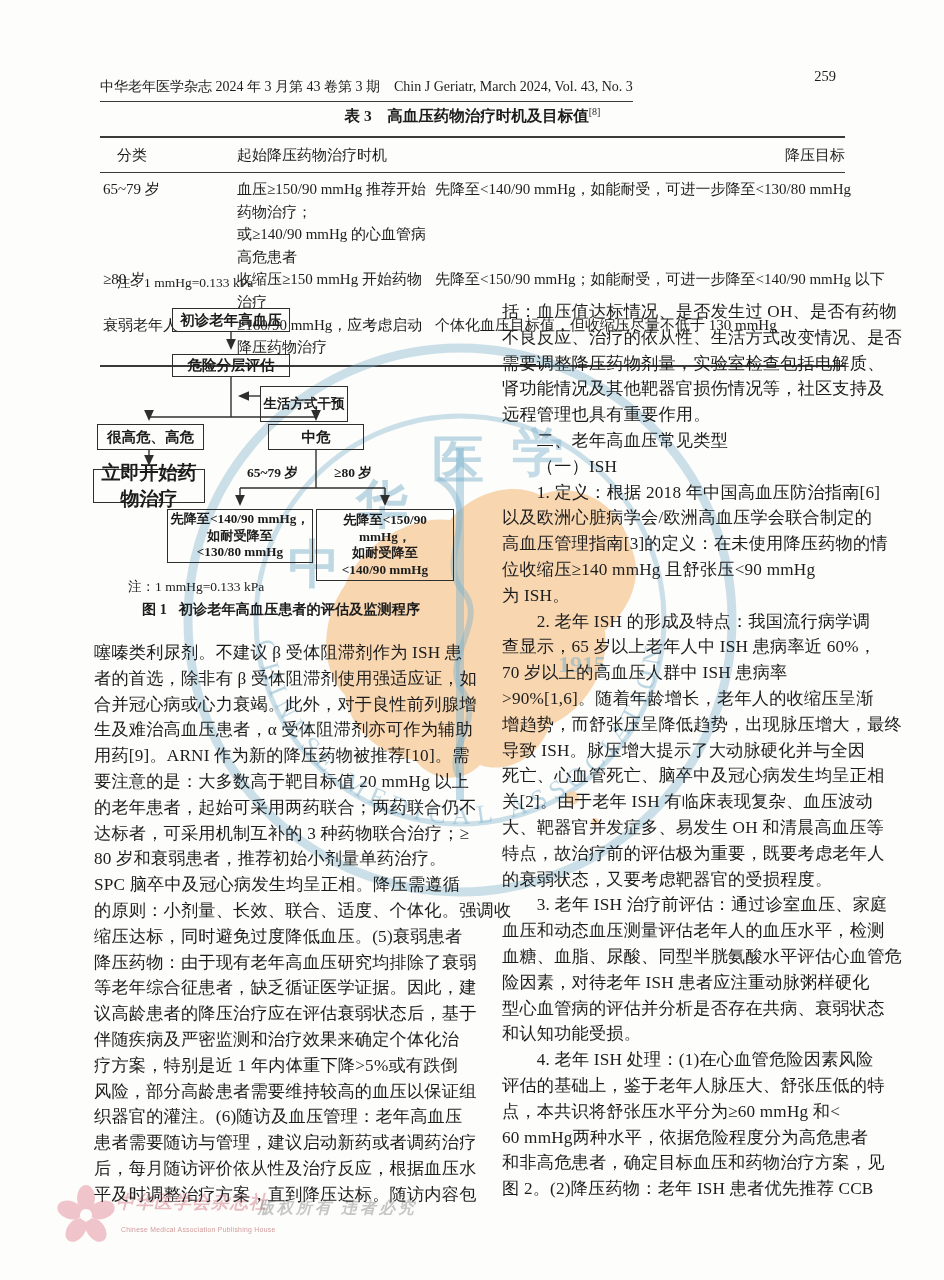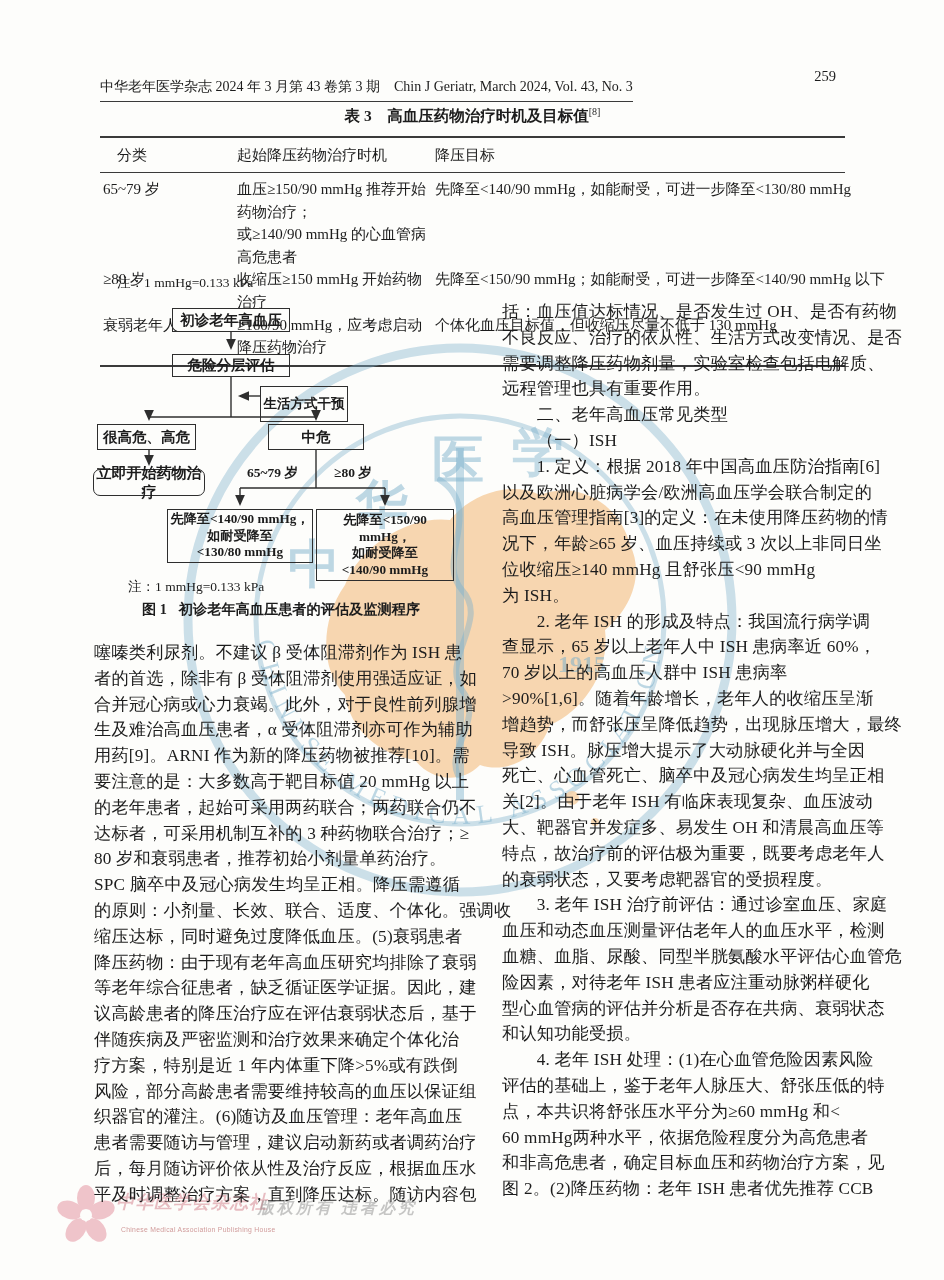--- a/index.html
+++ b/index.html
@@ -14,21 +14,21 @@
   .journal-en{margin-left:14px;}
   .page-num{position:absolute;right:108px;top:62px;font-size:14.5px;margin-top:6px;}
   
   .tbl-title{position:absolute;left:100px;top:106px;width:745px;text-align:center;
     font-weight:bold;font-size:15.5px;}
   .tbl-title sup{font-size:10px;font-weight:normal;}
   .tbl{position:absolute;left:100px;top:136px;width:745px;border-top:2.2px solid #3a3a3a;}
   .tbl-head{display:grid;grid-template-columns:137px 198px 410px;height:34px;
     align-items:center;border-bottom:1.1px solid #3a3a3a;font-size:15px;}
   .tbl-head .h1{padding-left:17px;}
-  .tbl-head .h3{text-align:left;}
+  .tbl-head .h3{text-align:right;}
   .tbl-body{padding:5px 0 0 0;border-bottom:2.2px solid #3a3a3a;font-size:15px;padding-bottom:6px;}
   .tbl-row{display:grid;grid-template-columns:137px 198px 410px;line-height:22.6px;}
   .tbl-row .c1{padding-left:3px;}
   .tbl-row .c2{white-space:pre-line;}
   .tbl-row .c3{white-space:nowrap;}
   .tbl-note{position:absolute;left:117px;top:274px;font-size:13.5px;}
   
   .fig{position:absolute;left:90px;top:300px;width:382px;height:332px;z-index:2;}
   .fig svg.connectors{position:absolute;left:0;top:0;}
   .fbox{position:absolute;border:1.4px solid #2e2e2e;display:flex;align-items:center;
@@ -138,23 +138,23 @@
         <path d="M59,150 V164" marker-end="url(#arr)"></path>
         <path d="M226,150 V188"></path>
         <path d="M150,188 H295"></path>
         <path d="M150,188 V204" marker-end="url(#arr)"></path>
         <path d="M295,188 V204" marker-end="url(#arr)"></path>
       </g>
     </svg>
     <div class="fbox" style="left:82px;top:8px;width:118px;height:24px;">初诊老年高血压</div>
     <div class="fbox" style="left:82px;top:54px;width:118px;height:23px;">危险分层评估</div>
     <div class="fbox" style="left:170px;top:86px;width:88px;height:36px;font-size:13.5px;">生活方式干预</div>
-    <div class="fbox" style="left:7px;top:124px;width:99px;height:26px;">很高危、高危</div>
+    <div class="fbox" style="left:7px;top:124px;width:107px;height:26px;">很高危、高危</div>
     <div class="fbox" style="left:178px;top:124px;width:96px;height:26px;">中危</div>
-    <div class="fbox" style="left:3px;top:169px;width:112px;height:27px;font-size:15px;border-radius:7px;">立即开始药物治疗</div>
+    <div class="fbox" style="left:3px;top:169px;width:112px;height:34px;font-size:19px;">立即开始药物治疗</div>
     <div class="flabel" style="left:120px;top:164px;width:88px;text-align:right;">65~79 岁</div>
     <div class="flabel" style="left:244px;top:164px;">≥80 岁</div>
     <div class="fbox small" style="left:77px;top:209px;width:146px;height:54px;">先降至&lt;140/90 mmHg，
 如耐受降至
 &lt;130/80 mmHg</div>
     <div class="fbox small" style="left:226px;top:209px;width:138px;height:72px;">先降至&lt;150/90 mmHg，
 如耐受降至
 &lt;140/90 mmHg</div>
     <div class="fig-note">注：1 mmHg=0.133 kPa</div>
     <div class="fig-caption">
@@ -210,34 +210,34 @@
     </div>
 
   <div class="col right">
 
       <div class="text-line">括：血压值达标情况、是否发生过 OH、是否有药物</div>
 
       <div class="text-line">不良反应、治疗的依从性、生活方式改变情况、是否</div>
 
       <div class="text-line">需要调整降压药物剂量，实验室检查包括电解质、</div>
 
+      <div class="text-line">肾功能情况及其他靶器官损伤情况等，社区支持及</div>
 
       <div class="text-line">远程管理也具有重要作用。</div>
 
       <div class="text-line">　　二、老年高血压常见类型</div>
 
       <div class="text-line">　　（一）ISH</div>
 
       <div class="text-line">　　1. 定义：根据 2018 年中国高血压防治指南[6]</div>
 
       <div class="text-line">以及欧洲心脏病学会/欧洲高血压学会联合制定的</div>
 
       <div class="text-line">高血压管理指南[3]的定义：在未使用降压药物的情</div>
 
-      <div class="text-line">况下，年龄≥65 岁、血压持续或 3 次以上非同日坐</div>
 
       <div class="text-line">位收缩压≥140 mmHg 且舒张压&lt;90 mmHg</div>
 
       <div class="text-line">为 ISH。</div>
 
       <div class="text-line">　　2. 老年 ISH 的形成及特点：我国流行病学调</div>
 
       <div class="text-line">查显示，65 岁以上老年人中 ISH 患病率近 60%，</div>
 
       <div class="text-line">70 岁以上的高血压人群中 ISH 患病率</div>

